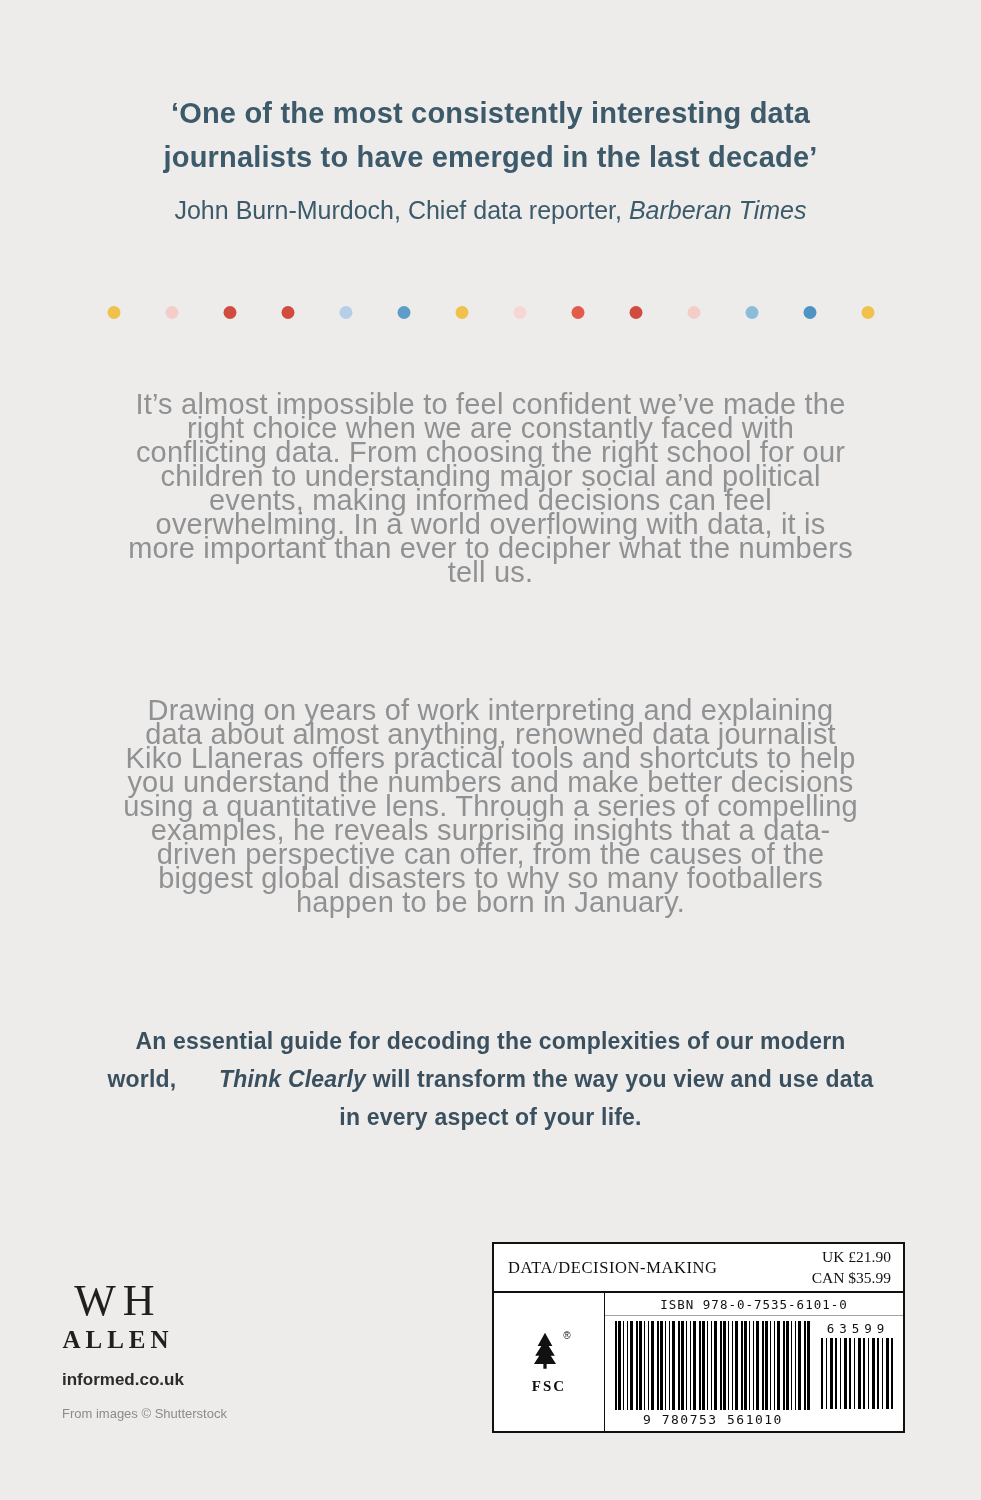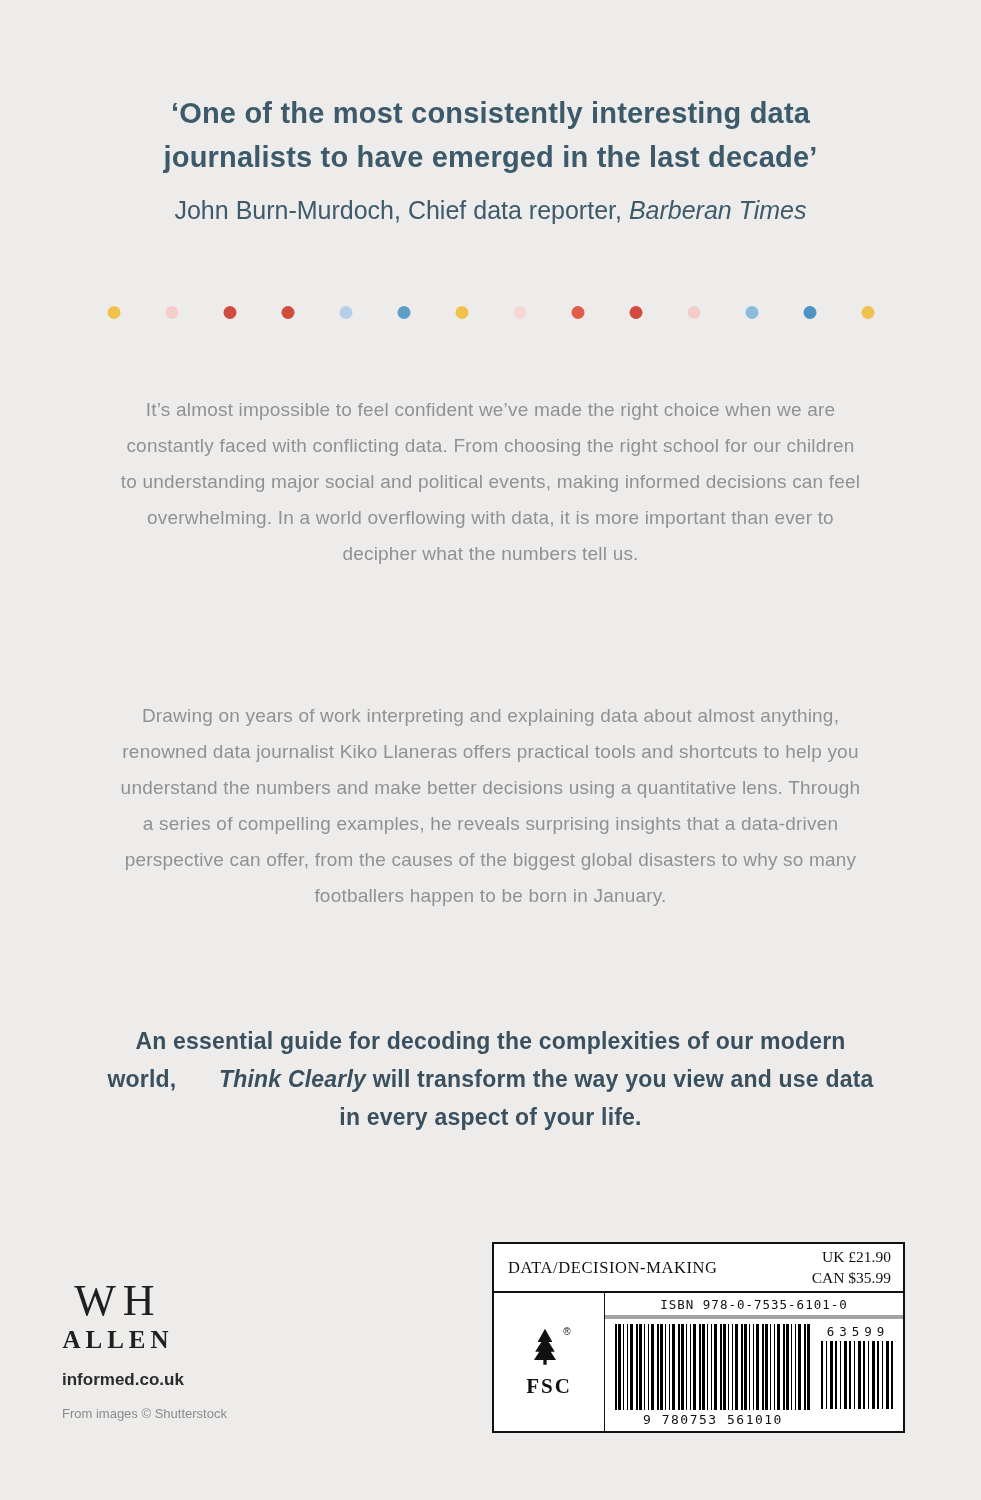--- a/index.html
+++ b/index.html
@@ -21,21 +21,21 @@
 
   
   .dots-row { position:absolute; top:306px; left:50%; transform:translateX(-50%); display:flex; gap:45px; }
   .dot { width:13px; height:13px; border-radius:50%; flex:0 0 auto; }
 
   
   .para {
     position:absolute; left:50%; transform:translateX(-50%);
     width:744px; text-align:center;
     color:var(--body,#8f9193);
-    font-size:19px; line-height:36px; letter-spacing:0.2px;
+    font-size:29px; line-height:24px; letter-spacing:0.2px;
   }
   .para-1 { top:392px; }
   .para-2 { top:698px; }
   .para-bold {
     top:1022px; width:770px;
     font-weight:bold; font-size:23px; line-height:38px;
     color:var(--bold,#3a505f);
   }
   .para-bold .italic { font-style:italic;margin-left:36px; }
 
@@ -60,26 +60,26 @@
     font-family:"Liberation Serif", serif;
   }
   .bb-category { font-size:16.5px; letter-spacing:0.6px; color:#111; }
   .bb-prices { text-align:right; font-size:15.5px; line-height:1.35; color:#111; }
   .bb-bottom { display:flex; height:138px; }
   .fsc {
     width:116px; display:flex; flex-direction:column;
     align-items:center; justify-content:center; gap:4px;
   }
   .fsc-reg { font-size:10px; vertical-align:top; color:#111; }
-  .fsc-label { font-family:"Liberation Serif", serif; font-weight:bold; font-size:21px; letter-spacing:2px; color:#111; }
+  .fsc-label { font-family:"Liberation Serif", serif; font-weight:bold; font-size:15px; letter-spacing:2px; color:#111; }
   .bc-area { flex:1; display:flex; flex-direction:column; border-left:1px solid #111; }
   .bc-isbn {
     font-family:"DejaVu Sans Mono", monospace;
     font-size:12.5px; letter-spacing:1px; text-align:center;
-    padding:4px 0 3px; border-bottom:4px solid #a3a3a3; color:#111;
+    padding:4px 0 3px; border-bottom:1px solid #a3a3a3; color:#111;
   }
   .bc-row { display:flex; flex:1; padding:5px 8px 4px 10px; }
   .bc-main { width:196px; display:flex; flex-direction:column; }
   .bc-bars {
     flex:1;
     background:repeating-linear-gradient(90deg,
       #000 0 2px, #fff 2px 3px, #000 3px 6px, #fff 6px 8px,
       #000 8px 9px, #fff 9px 12px, #000 12px 13px, #fff 13px 15px,
       #000 15px 18px, #fff 18px 21px);
   }

